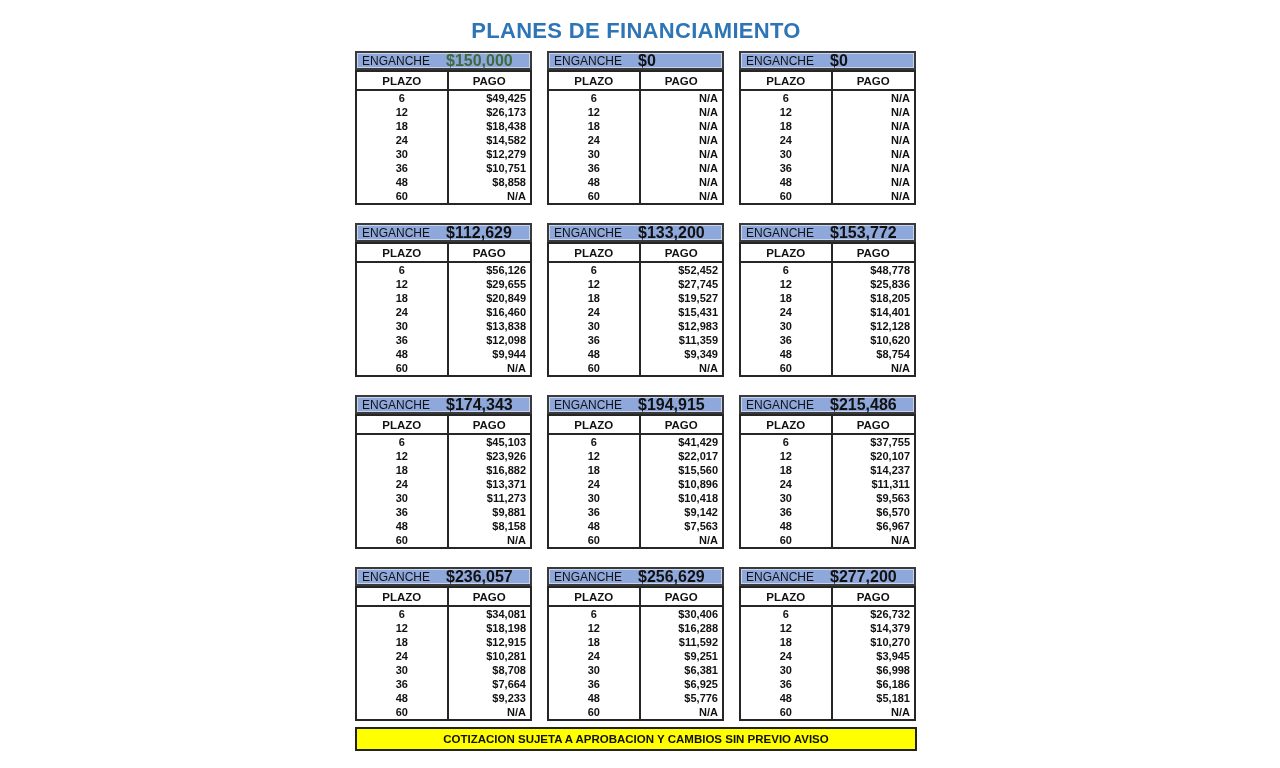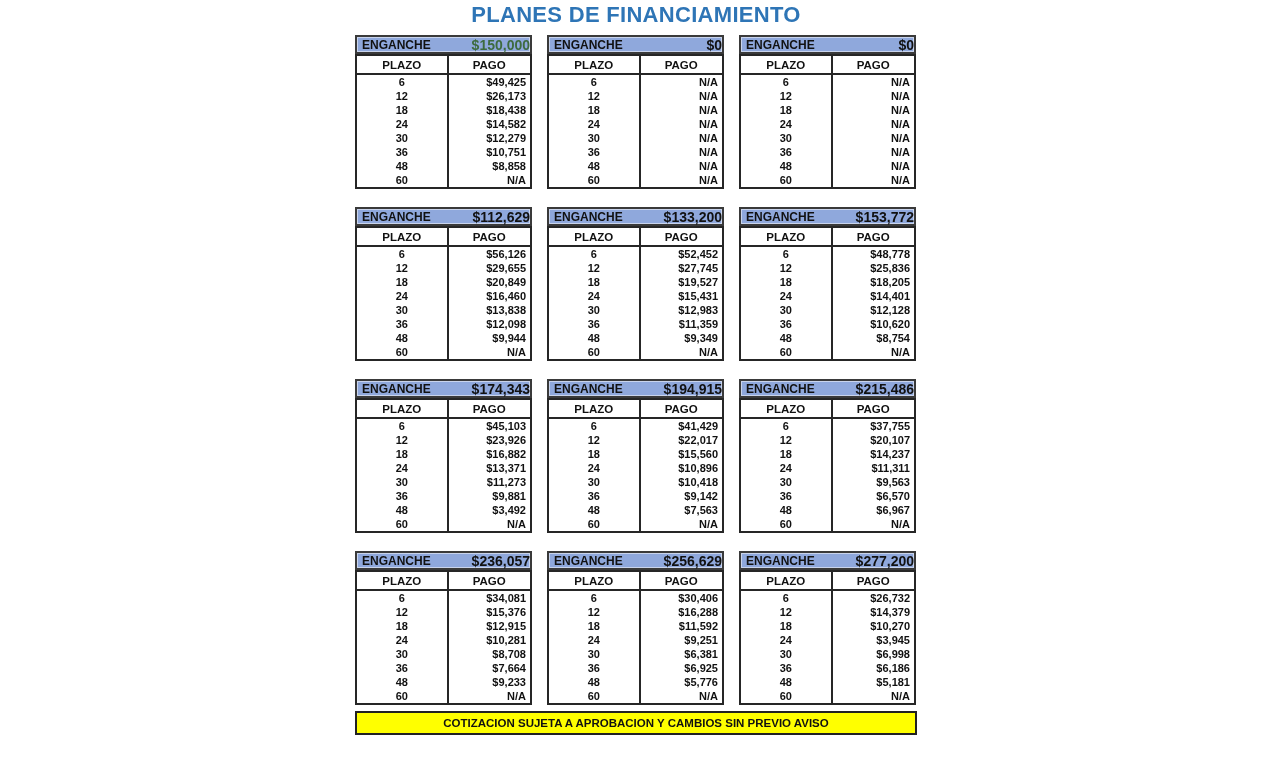--- a/index.html
+++ b/index.html
@@ -5,21 +5,21 @@
   html, body { margin: 0; padding: 0; }
   body {
     width: 1280px; height: 768px; overflow: hidden;
     background: #ffffff;
     font-family: "Liberation Sans", sans-serif;
     position: relative;
   }
   .content { position: absolute; left: 355px; top: 0; width: 562px; }
 
   .title {
-    margin: 2px 0 0 0;
+    margin: 18px 0 0 0;
     color: #2E75B6;
     font-size: 22px; line-height: 26px;
     font-weight: bold; text-align: center;
     letter-spacing: 0.3px;
   }
 
   .info { margin: 11px 0 0 7px; }
   .info-row { height: 17px; line-height: 17px; display: flex; }
   .info-label {
     width: 98px; font-weight: bold; font-size: 12.5px; color: #1c1c1c;
@@ -39,24 +39,24 @@
 
   .plan { width: 177px; }
   .plan-header {
     background: #8FA8DC;
     border: 2px solid #3a3a3a;
     height: 15px;
     display: flex; align-items: center;
     box-shadow: 0 0 0 1px #c9d4ec inset;
   }
   .ph-label {
-    font-size: 12px; font-weight: bold; color: #111;
+    font-size: 12px; font-weight: normal; color: #111;
     padding-left: 5px; width: 84px; white-space: nowrap;
   }
-  .ph-value { flex: 1; text-align: right; font-size: 14px; font-weight: bold; color: #111; }
+  .ph-value { flex: 1; text-align: left; font-size: 16px; font-weight: bold; color: #111; }
   .ph-value.green { color: #3E6B3E; }
 
   .plan-table {
     border-collapse: collapse; table-layout: fixed;
     width: 100%; 
     border: 2px solid #262626;
   }
   .plan-table th {
     font-size: 11.5px; font-weight: bold; color: #111;
     height: 15px; border-bottom: 2px solid #262626; text-align: center;
@@ -413,21 +413,21 @@
             <tr>
               <td class="cell-plazo">30</td>
               <td class="cell-pago">$11,273</td>
             </tr>
             <tr>
               <td class="cell-plazo">36</td>
               <td class="cell-pago">$9,881</td>
             </tr>
             <tr>
               <td class="cell-plazo">48</td>
-              <td class="cell-pago">$3,492</td>
+              <td class="cell-pago">$8,158</td>
             </tr>
             <tr>
               <td class="cell-plazo">60</td>
               <td class="cell-pago">N/A</td>
             </tr>
           </tbody>
     </table>
   </div>
 
   <div class="plan">
@@ -540,21 +540,21 @@
           <th class="col-pago">PAGO</th>
         </tr>
       </thead>
       <tbody>
             <tr>
               <td class="cell-plazo">6</td>
               <td class="cell-pago">$34,081</td>
             </tr>
             <tr>
               <td class="cell-plazo">12</td>
-              <td class="cell-pago">$15,376</td>
+              <td class="cell-pago">$18,198</td>
             </tr>
             <tr>
               <td class="cell-plazo">18</td>
               <td class="cell-pago">$12,915</td>
             </tr>
             <tr>
               <td class="cell-plazo">24</td>
               <td class="cell-pago">$10,281</td>
             </tr>
             <tr>

